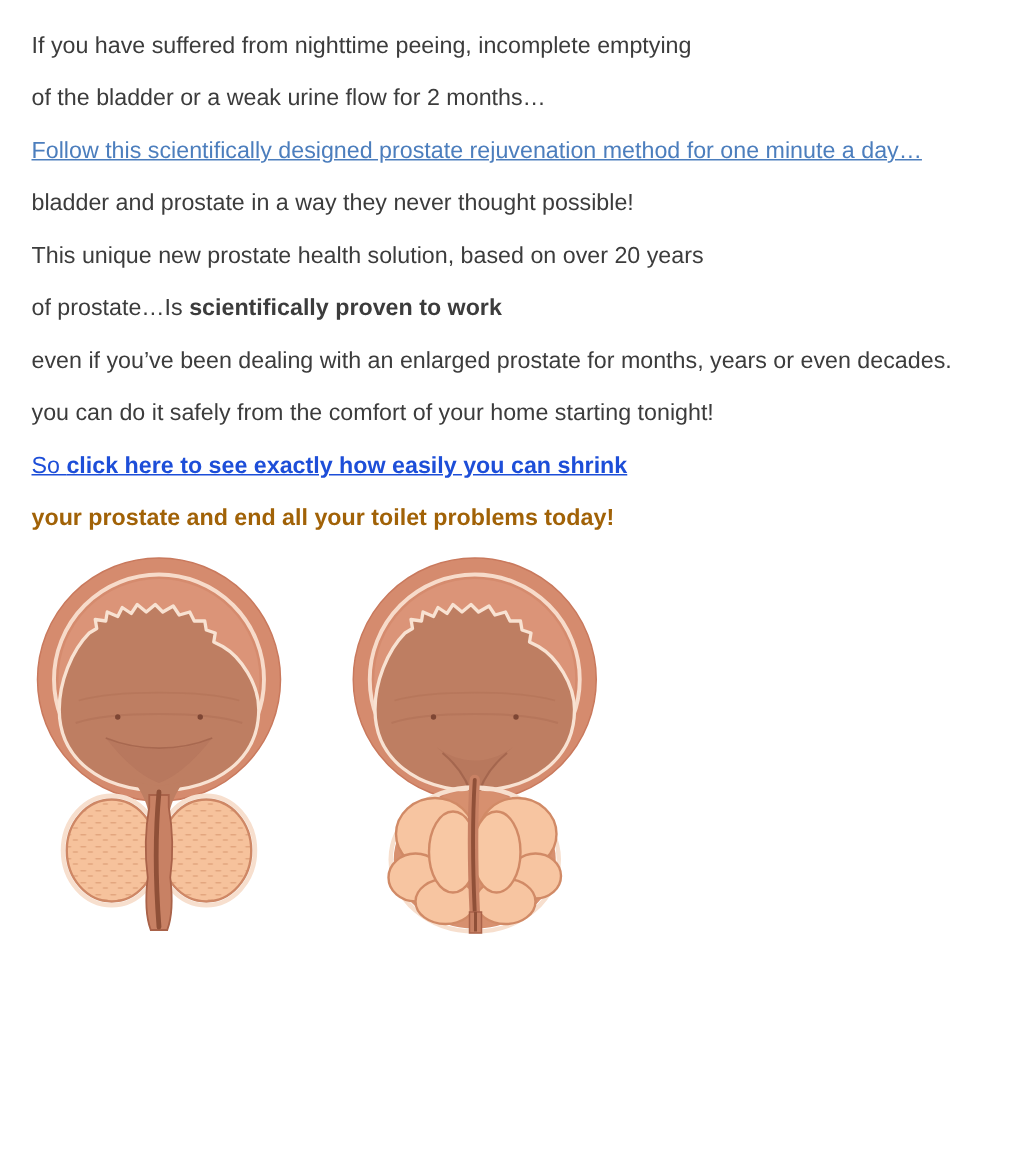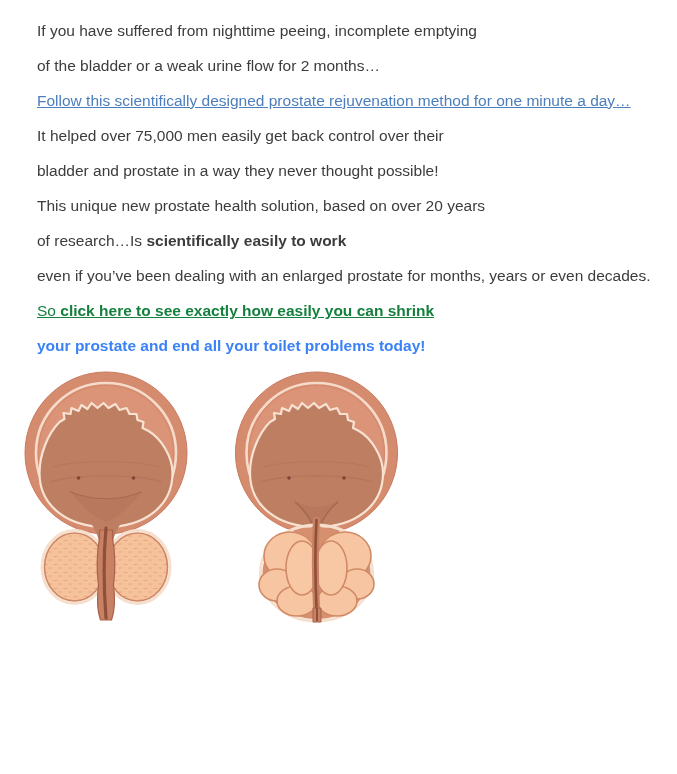--- a/index.html
+++ b/index.html
@@ -11,27 +11,27 @@
     overflow: hidden;
     font-family: "Liberation Sans", "DejaVu Sans", sans-serif;
     font-size: 15.5px;
     line-height: 24px;
     color: #3c3c3c;
   }
   .page {
     padding: 19px 18px 0 21px;
   }
   .page p {
-    margin: 0 0 11px 16px;
+    margin: 0 0 11px 0;
   }
-  p.bold-line { font-weight: 700; color: #3b82f6; }
+  p.bold-line { font-weight: 700; color: #a16207; }
   strong { font-weight: 700; }
   a.link { cursor: pointer; }
   a.link1 { color: #4c7ebd; }
-  a.link2 { color: #15803d; }
+  a.link2 { color: #1d4ed8; }
   figure.illustrations {
     margin: 0;
     padding: 1px 0 0 0;
     display: flex;
     gap: 42px;
     align-items: flex-start;
   }
   figure.illustrations svg { display: block; }
 </style>
 </head>
@@ -39,29 +39,29 @@
 
 <main class="page">
 
   <p>If you have suffered from nighttime peeing, incomplete emptying</p>
   <p>of the bladder or a weak urine flow for 2 months…</p>
 
   <p>
     <a href="#" class="link link1">Follow this scientifically designed prostate rejuvenation method for one minute a day…</a>
   </p>
 
-  <p>It helped over 75,000 men easily get back control over their</p>
   <p>bladder and prostate in a way they never thought possible!</p>
   <p>This unique new prostate health solution, based on over 20 years</p>
 
-  <p><span>of research…Is </span><strong>scientifically easily to work</strong></p>
+  <p><span>of prostate…Is </span><strong>scientifically proven to work</strong></p>
 
   <p>even if you’ve been dealing with an enlarged prostate for months, years or even decades.</p>
 
 
+  <p>you can do it safely from the comfort of your home starting tonight!</p>
 
   <p>
     <a href="#" class="link link2"><span>So </span><strong>click here to see exactly how easily you can shrink</strong></a>
   </p>
 
   <p class="bold-line">your prostate and end all your toilet problems today!</p>
 
   <figure class="illustrations">
 
     <svg width="170" height="256" viewBox="0 0 167 256" role="img" aria-label="normal prostate and bladder diagram">

